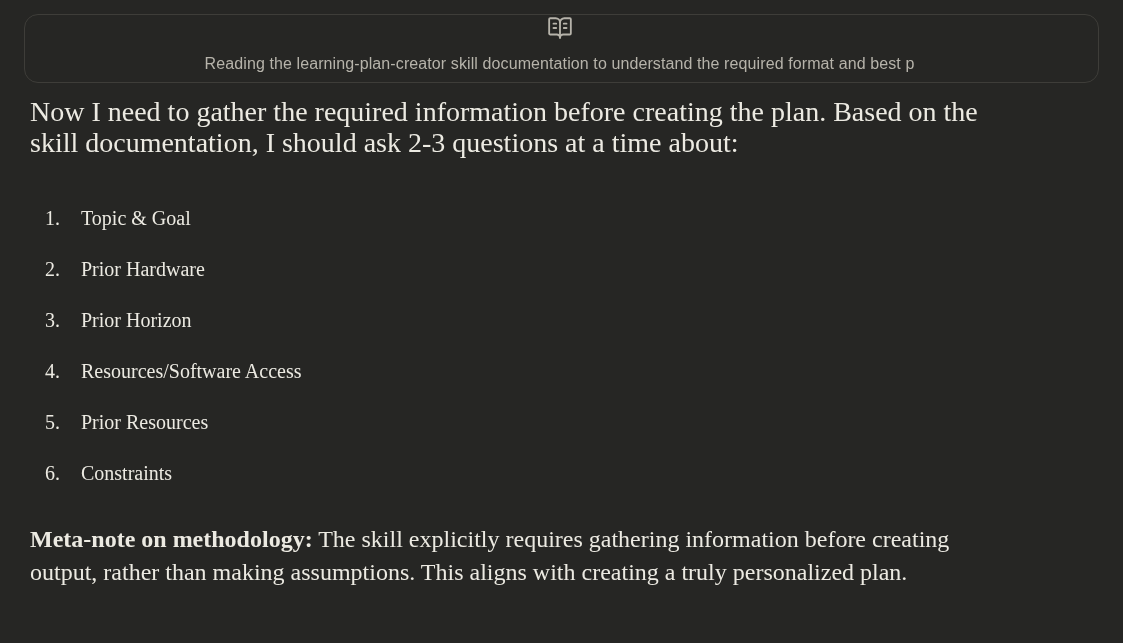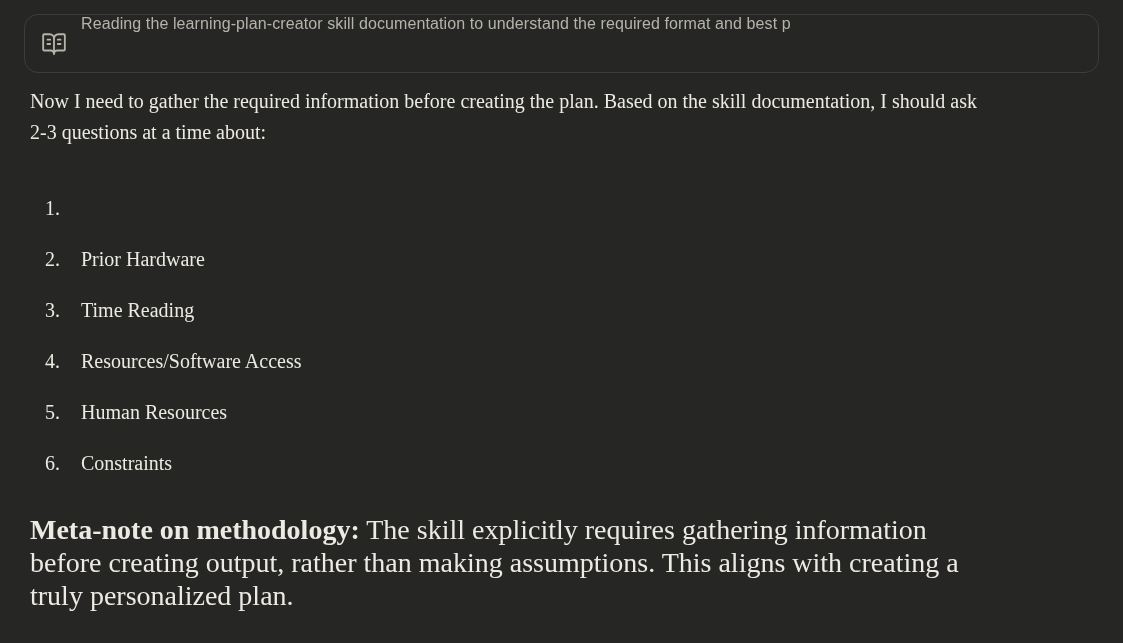--- a/index.html
+++ b/index.html
@@ -7,63 +7,65 @@
   body {
     background: #262624;
     color: #eceae2;
     font-family: "Liberation Serif", serif;
     overflow: hidden;
   }
 
   
   .tool-banner {
     margin: 14px 24px 0 24px;
-    height: 59px;
+    height: 69px;
     border: 1px solid #3e3d39;
     border-radius: 14px;
     display: flex;
+    align-items: center;
     padding: 0 20px 0 16px;
     gap: 14px;
     font-family: "Liberation Sans", sans-serif;
     color: #b6b3aa;
     overflow: hidden;
     white-space: nowrap;
     cursor: pointer;
+    flex-direction: column;
   }
   .tool-banner .icon { flex: 0 0 auto; display: flex; align-items: center; }
   .tool-banner .icon svg { display: block; }
   .banner-text {
     font-size: 16px;
     overflow: hidden;
     letter-spacing: 0.1px;
   }
 
   
   .message {
     margin: 13px 24px 0 30px;
   }
   .intro {
-    font-size: 20px;
+    font-size: 28px;
     line-height: 31px;
     max-width: 965px;
   }
   .qlist {
     list-style: none;
     margin-top: 45px;
   }
   .qitem {
     display: flex;
     font-size: 20px;
     line-height: 31px;
     margin-bottom: 20px;
     padding-left: 15px;
   }
   .qitem .num { width: 36px; flex: 0 0 auto; }
   .meta {
-    font-size: 28px;
+    font-size: 24px;
     line-height: 33px;
     margin-top: 34px;
     max-width: 965px;
   }
   .meta strong { font-weight: bold; }
 </style>
 </head>
 <body>
 
 <div class="page">
@@ -82,40 +84,41 @@
     <span class="banner-text">Reading the learning-plan-creator skill documentation to understand the required format and best p</span>
   </div>
 
   <div class="message">
     <p class="intro">Now I need to gather the required information before creating the plan. Based on the skill documentation, I should ask 2-3 questions at a time about:</p>
 
     <ol class="qlist">
 
         <li class="qitem">
           <span class="num">1.</span>
+          <span class="qtext">Topic &amp; Goal</span>
         </li>
 
         <li class="qitem">
           <span class="num">2.</span>
           <span class="qtext">Prior Hardware</span>
         </li>
 
         <li class="qitem">
           <span class="num">3.</span>
-          <span class="qtext">Time Reading</span>
+          <span class="qtext">Prior Horizon</span>
         </li>
 
         <li class="qitem">
           <span class="num">4.</span>
           <span class="qtext">Resources/Software Access</span>
         </li>
 
         <li class="qitem">
           <span class="num">5.</span>
-          <span class="qtext">Human Resources</span>
+          <span class="qtext">Prior Resources</span>
         </li>
 
         <li class="qitem">
           <span class="num">6.</span>
           <span class="qtext">Constraints</span>
         </li>
       </ol>
 
     <p class="meta"><strong>Meta-note on methodology:</strong><span> The skill explicitly requires gathering information before creating output, rather than making assumptions. This aligns with creating a truly personalized plan.</span></p>
   </div>

